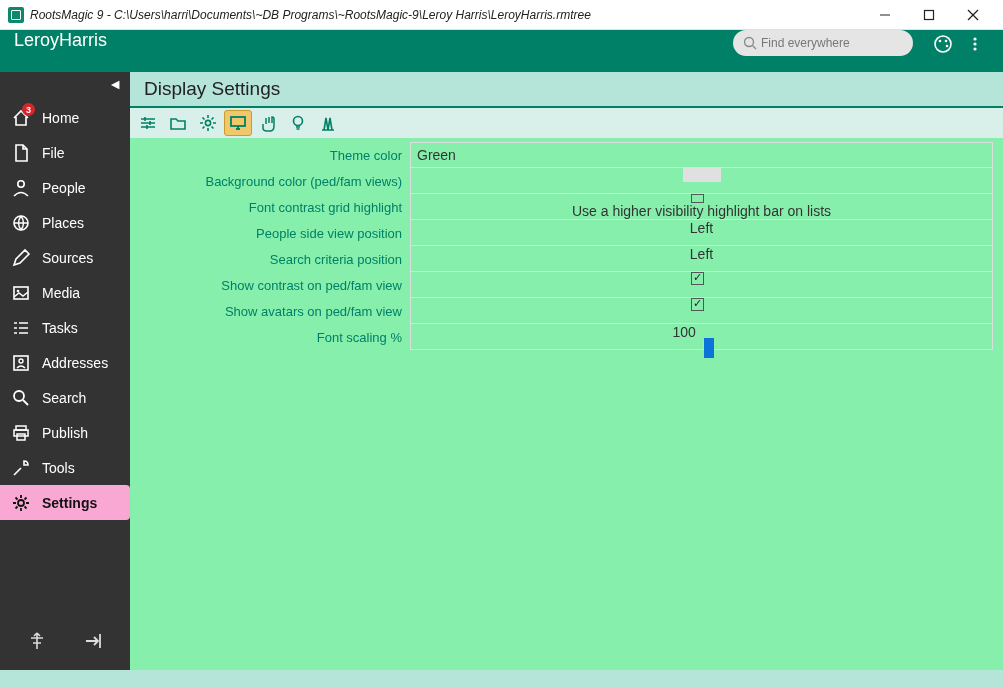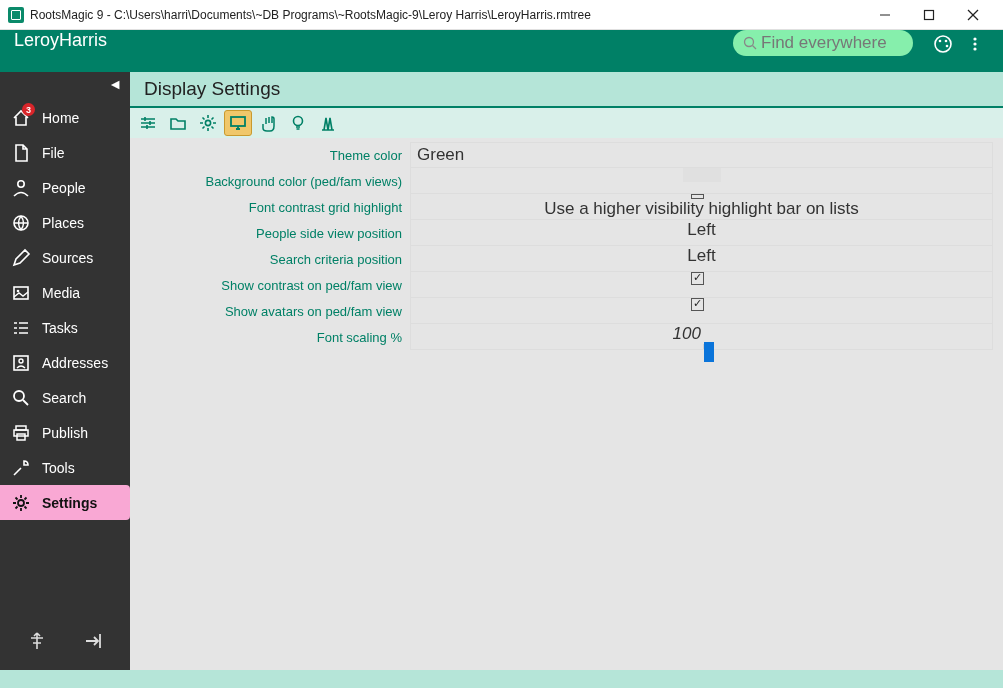--- a/index.html
+++ b/index.html
@@ -1,60 +1,60 @@
 <!DOCTYPE html>
 <html><head>
 <meta charset="utf-8">
 <style>
   * { box-sizing: border-box; margin: 0; padding: 0; font-family: "Segoe UI", Arial, sans-serif; }
   html, body { width: 1003px; height: 688px; overflow: hidden; background: #fff; }
 
   
-  .titlebar { height: 30px; background: #fff; display: flex; align-items: center; padding: 0 8px; border-bottom: 1px solid #e0e0e0; }
+  .titlebar { height: 30px; background: #fff; display: flex; align-items: center; padding: 0 8px; border-bottom: 1px solid #e0e0e0; font-style: italic; }
   .titlebar .app-icon { width: 16px; height: 16px; margin-right: 6px; background: #0a8a6a; border-radius: 2px; position: relative; }
   .titlebar .app-icon::after { content:""; position:absolute; inset:3px; border:1px solid #fff; border-radius:1px;}
   .titlebar .title-text { font-size: 12px; color: #222; flex: 0 0 auto; }
   .titlebar .spacer { flex: 1; }
   .winbtn { width: 44px; height: 30px; display: flex; align-items: center; justify-content: center; font-size: 14px; color: #222; }
 
   
   .appheader { height: 42px; background: #008066; display: flex; align-items: flex-start; padding: 0 14px; color: #fff; }
   .appheader .dbname { font-size: 18px; font-weight: 400; }
   .appheader .flex { flex: 1; }
-  .searchpill { width: 180px; height: 26px; background: #86efac; border-radius: 13px; display: flex; align-items: center; padding: 4px 10px; color: #777; font-size: 17px; margin-right: 12px; }
+  .searchpill { width: 180px; height: 26px; background: #e5e5e5; border-radius: 13px; display: flex; align-items: center; padding: 4px 10px; color: #777; font-size: 12px; margin-right: 12px; }
   .searchpill svg { margin-right: 4px; }
   .hdrbtn { width: 28px; height: 28px; display:flex; align-items:center; justify-content:center; color:#fff; margin-left:4px;}
 
   
   .body { display: flex; height: calc(688px - 30px - 42px - 18px); }
   .footerbar { height: 18px; background: #b5e5d8; }
 
   
   .sidebar { width: 130px; background: #333; color: #fff; display: flex; flex-direction: column; position: relative; }
   .collapse { position: absolute; top: 4px; right: 8px; font-size: 14px; color:#fff; }
   .navitems { margin-top: 28px; }
   .navitem { display: flex; align-items: center; height: 35px; padding: 0 10px; font-size: 14px; color: #fff; cursor: default; position:relative;}
   .navitem.active { background: #f9a8d4; color: #111; font-weight: 700; border-top-right-radius: 4px; border-bottom-right-radius: 4px;}
   .navitem .icon { width: 22px; height: 22px; margin-right: 10px; display:flex; align-items:center; justify-content:center;}
   .navitem .badge { position:absolute; left:22px; top:3px; width:13px; height:13px; background:#d9252a; border-radius:50%; font-size:9px; color:#fff; display:flex; align-items:center; justify-content:center; font-weight:bold;}
   .sidebar .bottom { margin-top: auto; display:flex; justify-content:space-around; padding:12px 8px 18px; }
   .sidebar .bottom .icon { color:#ddd; }
 
   
-  .main { flex: 1; display: flex; flex-direction: column; background:#e5e5e5;}
+  .main { flex: 1; display: flex; flex-direction: column; background:#86efac;}
   .pagetitle { background: #b5e5d8; padding: 6px 14px; font-size: 19px; color: #222; border-bottom: 2px solid #008066;}
   .tabstrip { height: 30px; background: #d9f0ea; display:flex; align-items:center; padding: 0 4px; gap:2px;}
   .tabbtn { width: 28px; height: 26px; display:flex; align-items:center; justify-content:center; color:#008066; border-radius:3px;}
   .tabbtn.active { background: #f0c76a; border:1px solid #c99a2e;}
   
   
   .settings { padding-top: 4px; }
   .row { display: flex; align-items: center; height: 26px; justify-content: center; }
   .row .label { width: 280px; text-align: right; padding-right: 8px; font-size: 13px; color: #008066; }
-  .row .ctrl { flex: 1; border: 1px solid #ddd; border-left: 1px solid #ddd; height: 26px; display:flex; align-items:center; padding: 0 6px; font-size: 17px; color:#333; margin-right: 10px;}
+  .row .ctrl { flex: 1; border: 1px solid #ddd; border-left: 1px solid #ddd; height: 26px; display:flex; align-items:center; padding: 0 6px; font-size: 14px; color:#333; margin-right: 10px;}
   .row .ctrl.noborder-top { border-top: none; flex-direction: column;}
   .swatch { width: 38px; height: 14px; background: #e0e0e0; }
   .chk { width:13px; height:13px; border:1px solid #555; margin-right:8px; display:flex; align-items:center; justify-content:center; font-size:11px; line-height:1;}
   .chk.checked::after { content:"✓"; color:#222; position:relative; top:-1px;}
   .fontval { width:58px; }
   .slider { flex:1; height:14px; background:#eaeaea; border:1px solid #d0d0d0; position:relative; margin-left: 4px;}
   .thumb { position:absolute; top:-3px; width:10px; height:20px; background:#0a74da; }
 
   svg { display:block; }
 </style>
@@ -319,21 +319,21 @@
           </div>
       </div>
       <div class="row">
         <div class="label">Show avatars on ped/fam view</div>
         <div class="ctrl noborder-top">
             <span class="chk checked"></span>
           </div>
       </div>
       <div class="row">
         <div class="label">Font scaling %</div>
-        <div class="ctrl noborder-top" style="display:flex;font-style:italic;">
+        <div class="ctrl noborder-top" style="display:flex;">
           <span class="fontval">100</span>
           <div class="slider">
             <div class="thumb" id="slider-thumb" style="left: 38%;"></div>
           </div>
         </div>
       </div>
     </div>
   </div>
 </div>
 

